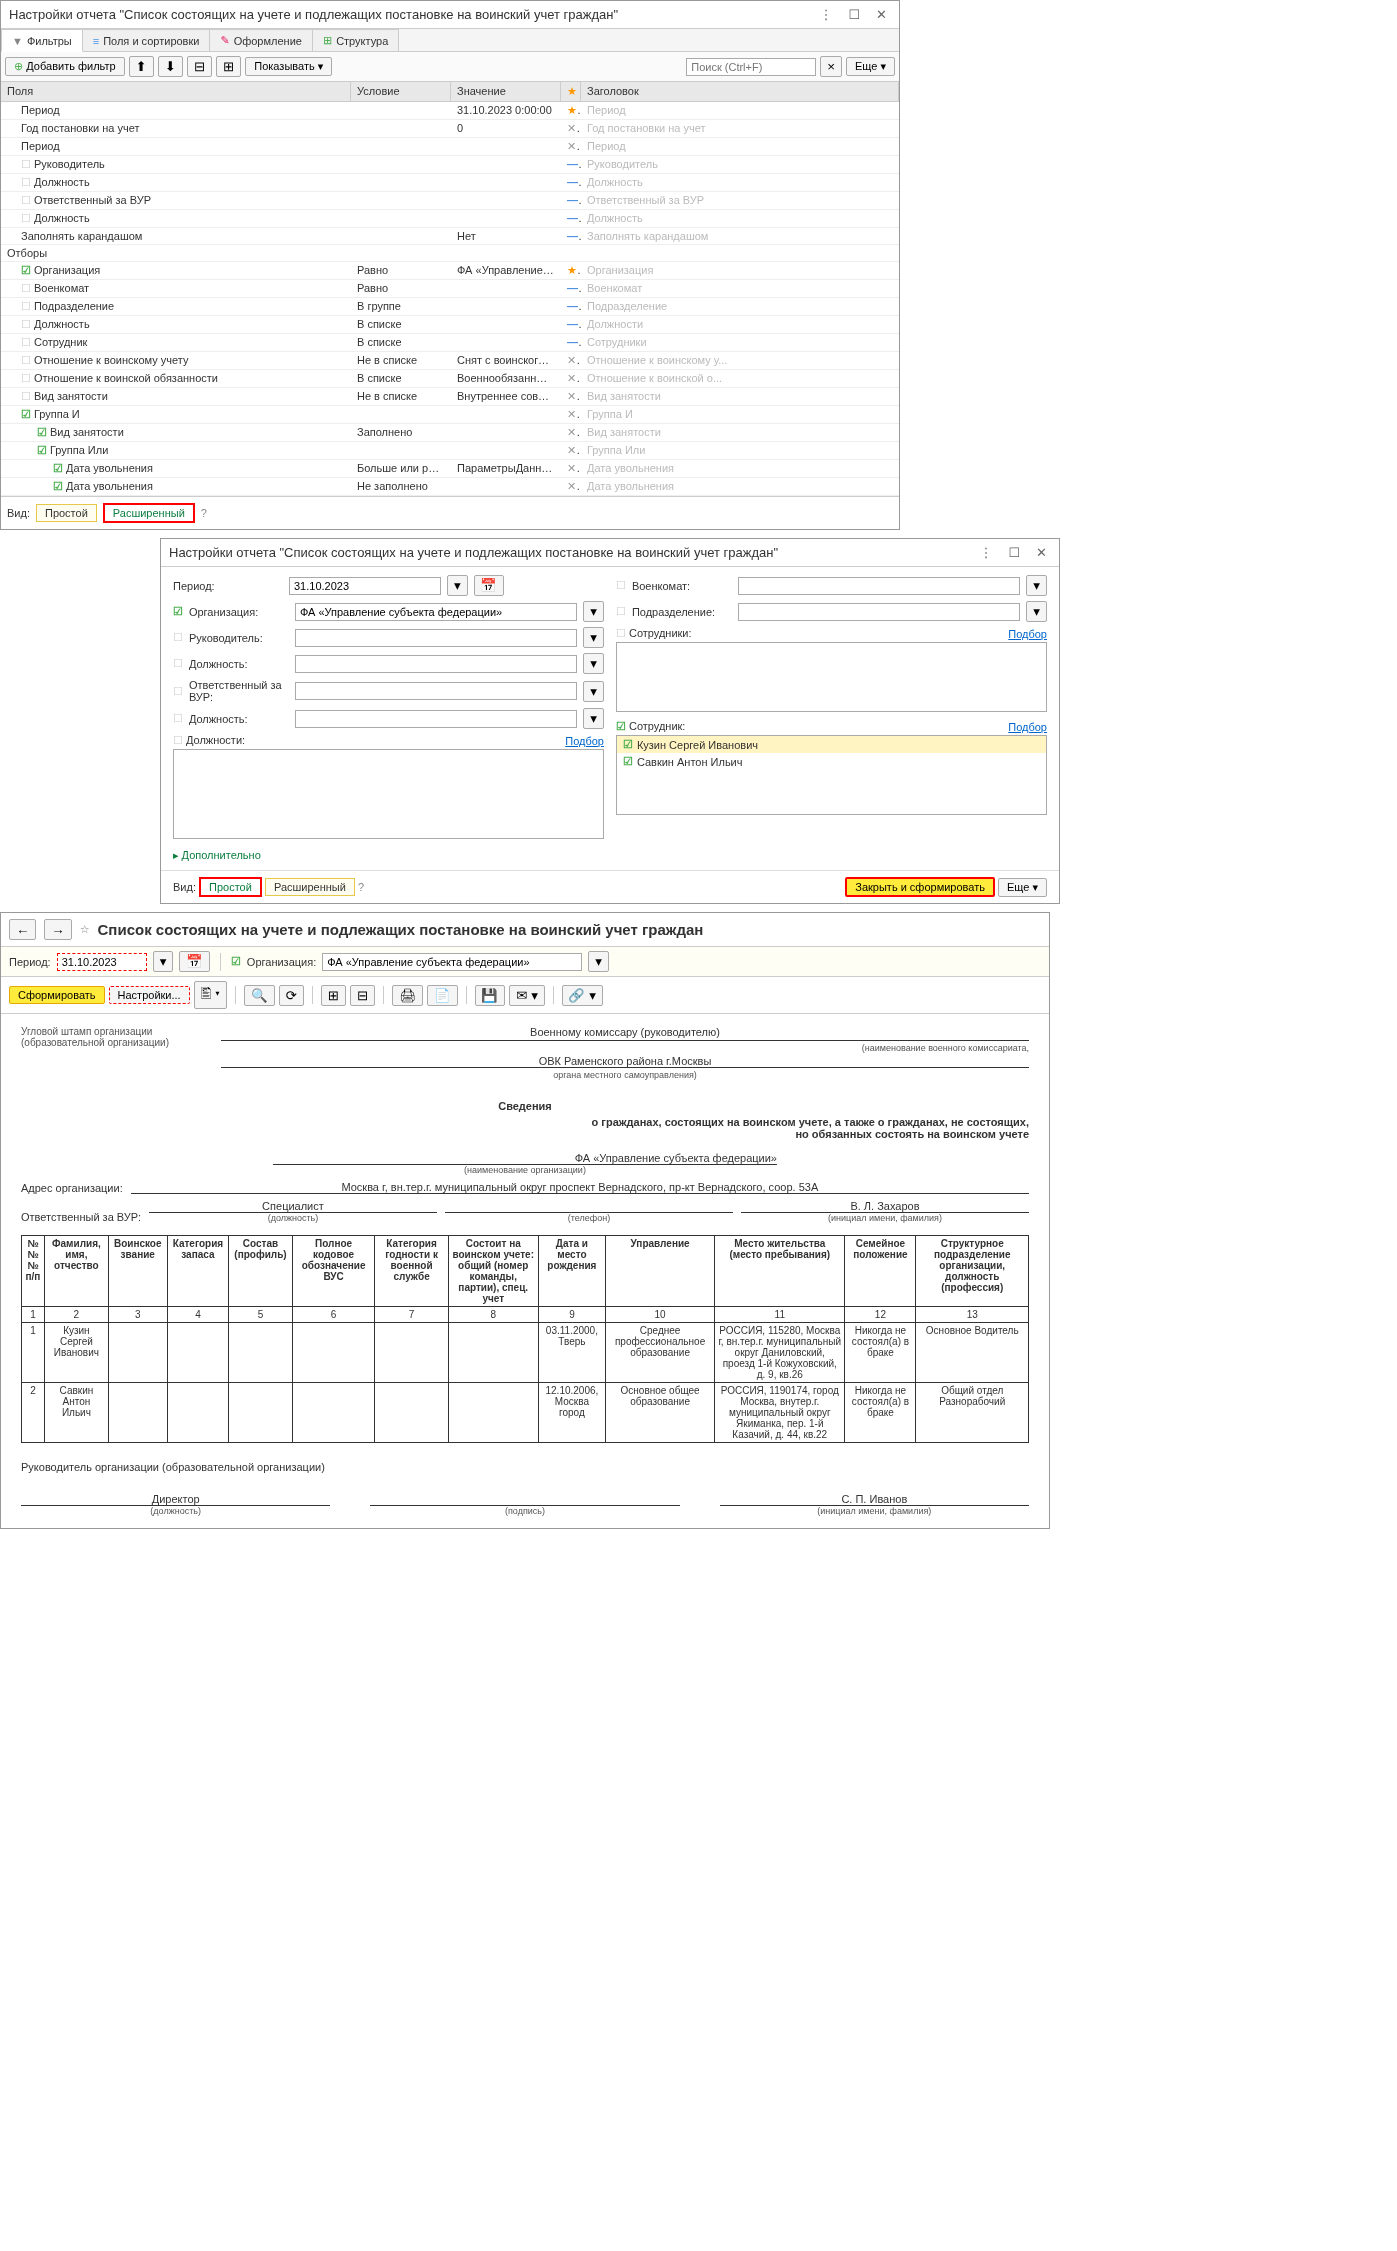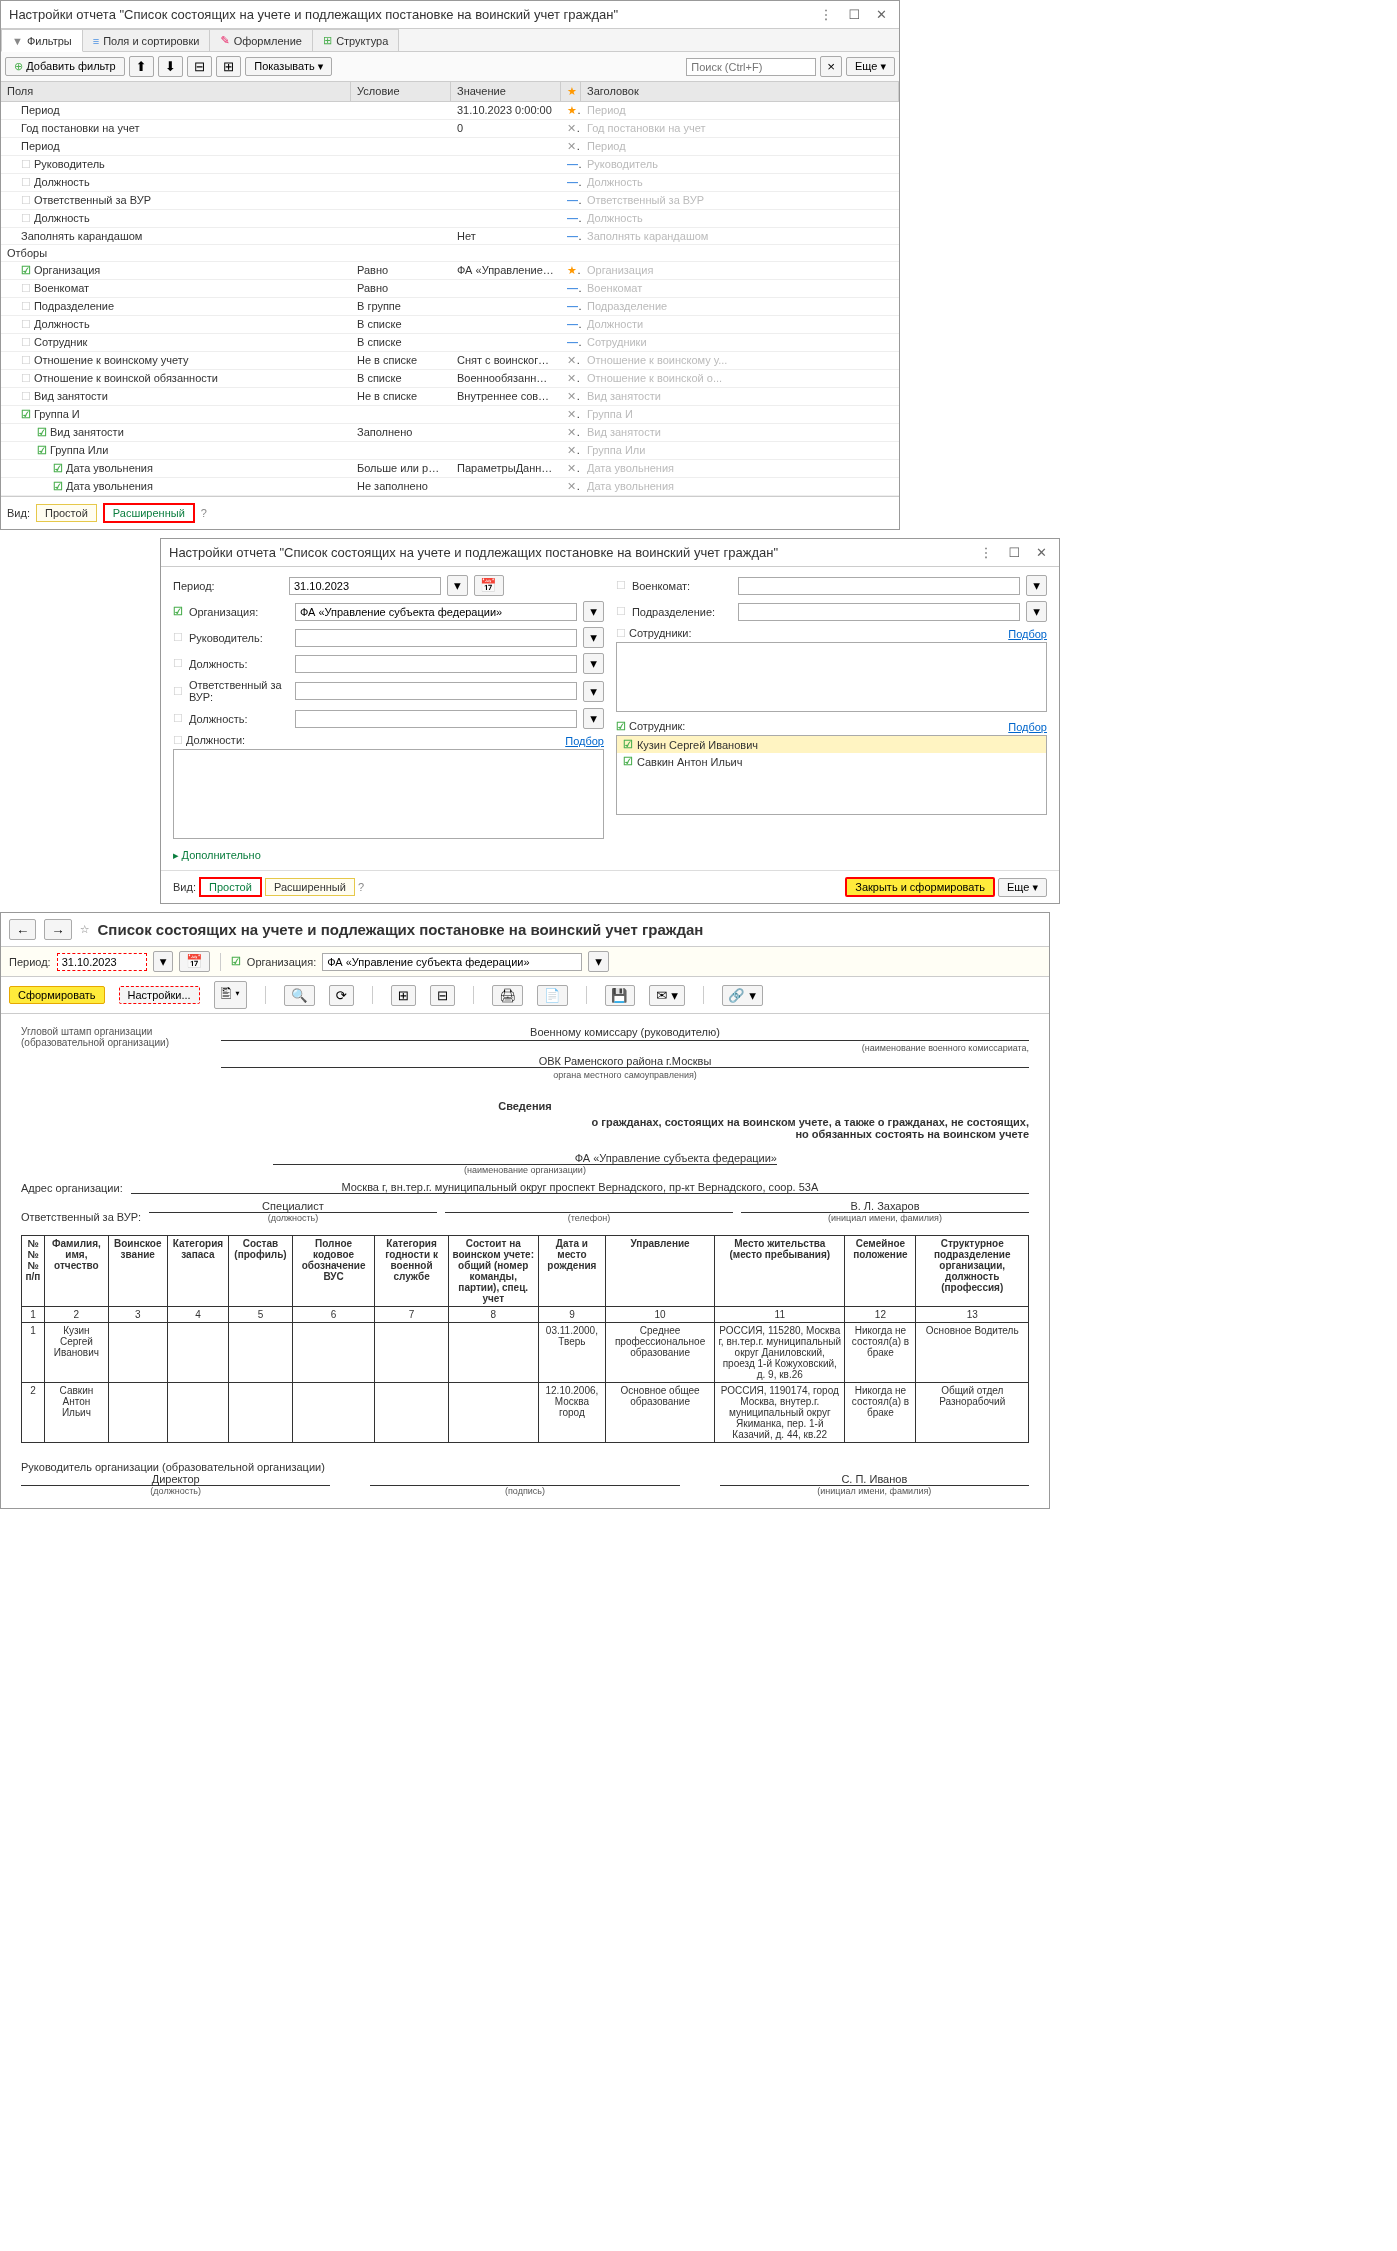--- a/index.html
+++ b/index.html
@@ -48,35 +48,35 @@
 .listbox-row{padding:2px 6px;display:flex;align-items:center;gap:4px}
 .listbox-row.sel{background:#fff4c2}
 .link{color:#0066cc;text-decoration:underline;cursor:pointer}
 .link-green{color:#0a7d3e;cursor:pointer}
 .section-head{display:flex;justify-content:space-between;align-items:center;margin-bottom:2px}
 .w2-footer{display:flex;justify-content:space-between;align-items:center;padding:6px 12px;border-top:1px solid #ddd}
 .w3{width:1050px}
 .w3-top{display:flex;align-items:center;gap:8px;padding:6px 8px;border-bottom:1px solid #ccc}
 .w3-title{font-size:15px;font-weight:bold}
 .w3-bar{display:flex;align-items:center;gap:6px;padding:4px 8px;border-bottom:1px solid #ccc;background:#fffef5}
-.w3-toolbar{display:flex;align-items:center;gap:14px;padding:4px 8px;border-bottom:1px solid #ccc}
+.w3-toolbar{display:flex;align-items:center;gap:4px;padding:4px 8px;border-bottom:1px solid #ccc}
 .doc{padding:12px 20px;font-size:11px}
 .doc-head{display:flex;gap:40px;margin-bottom:20px}
 .doc-stamp{font-size:10px;color:#555;width:160px}
 .doc-addr{flex:1;text-align:center}
 .doc-line{border-bottom:1px solid #333;margin:2px 0}
 .doc-sub{font-size:9px;color:#555;text-align:center}
 .doc-title{text-align:center;font-weight:bold;margin:16px 0 4px}
 .doc-center{text-align:right}
 .doc-field{display:flex;gap:8px;margin:6px 0;align-items:flex-end}
 .doc-field-label{white-space:nowrap}
 .doc-field-val{flex:1;border-bottom:1px solid #333;text-align:center}
 table.rep{width:100%;border-collapse:collapse;margin-top:12px;font-size:10px}
 table.rep th,table.rep td{border:1px solid #333;padding:2px 3px;text-align:center;vertical-align:top}
-.doc-sign{display:flex;justify-content:flex-end;gap:40px}
+.doc-sign{display:flex;justify-content:flex-end;margin-top:20px;gap:40px}
 .doc-sign-col{flex:1;text-align:center}
 .sep{border-left:1px solid #ccc;height:18px;margin:0 4px}
 .dashed-red{border:1px dashed red}
 .star2{color:#888}
 </style>
 </head>
 <body>
 
 <div class="window" style="width:900px">
 <div class="titlebar">

